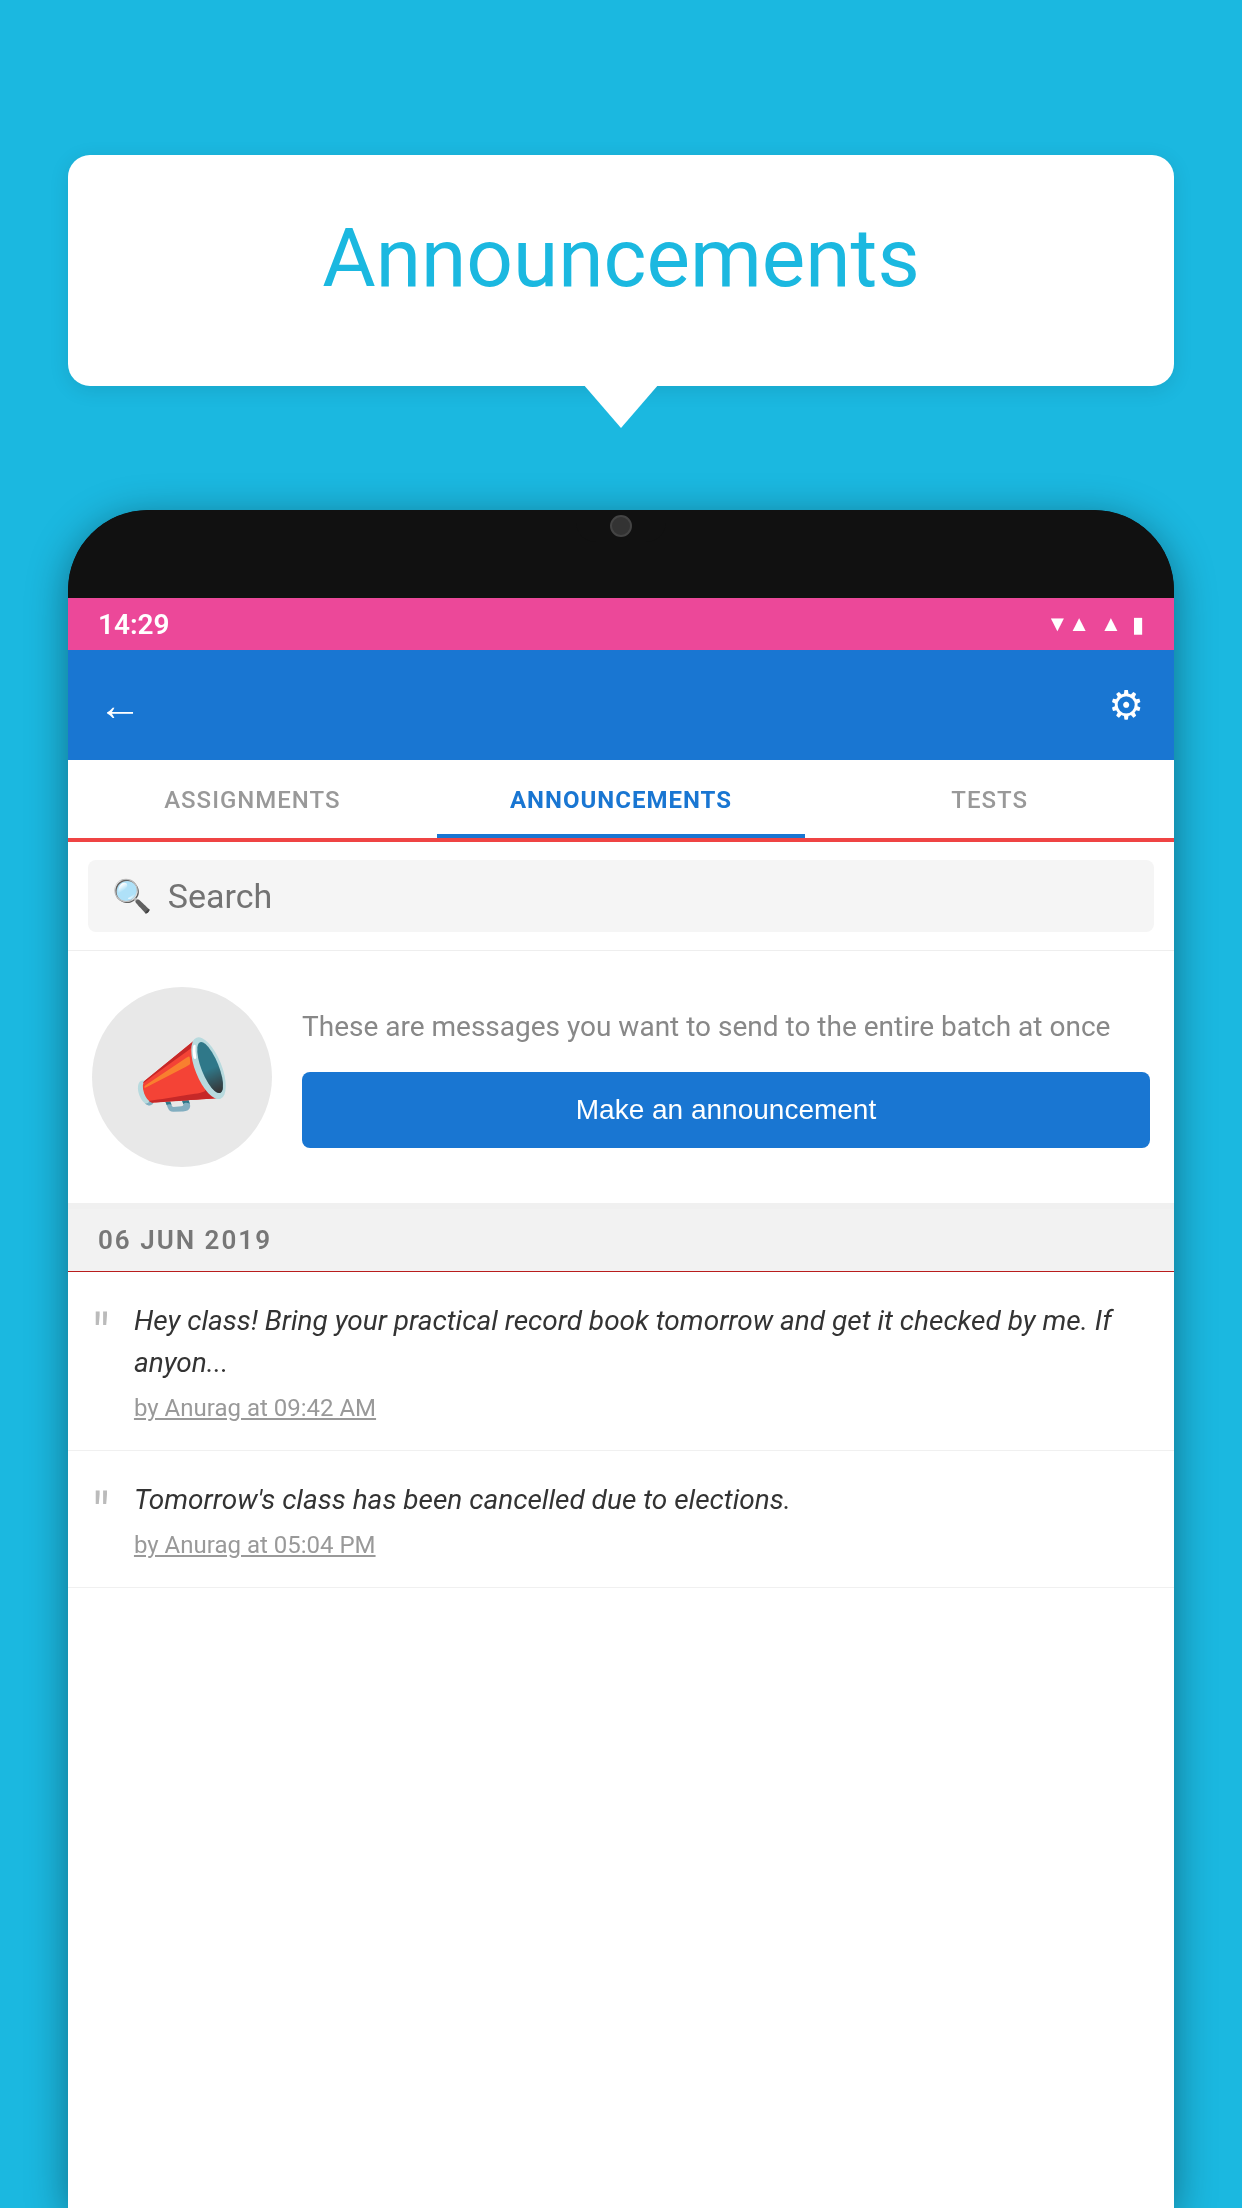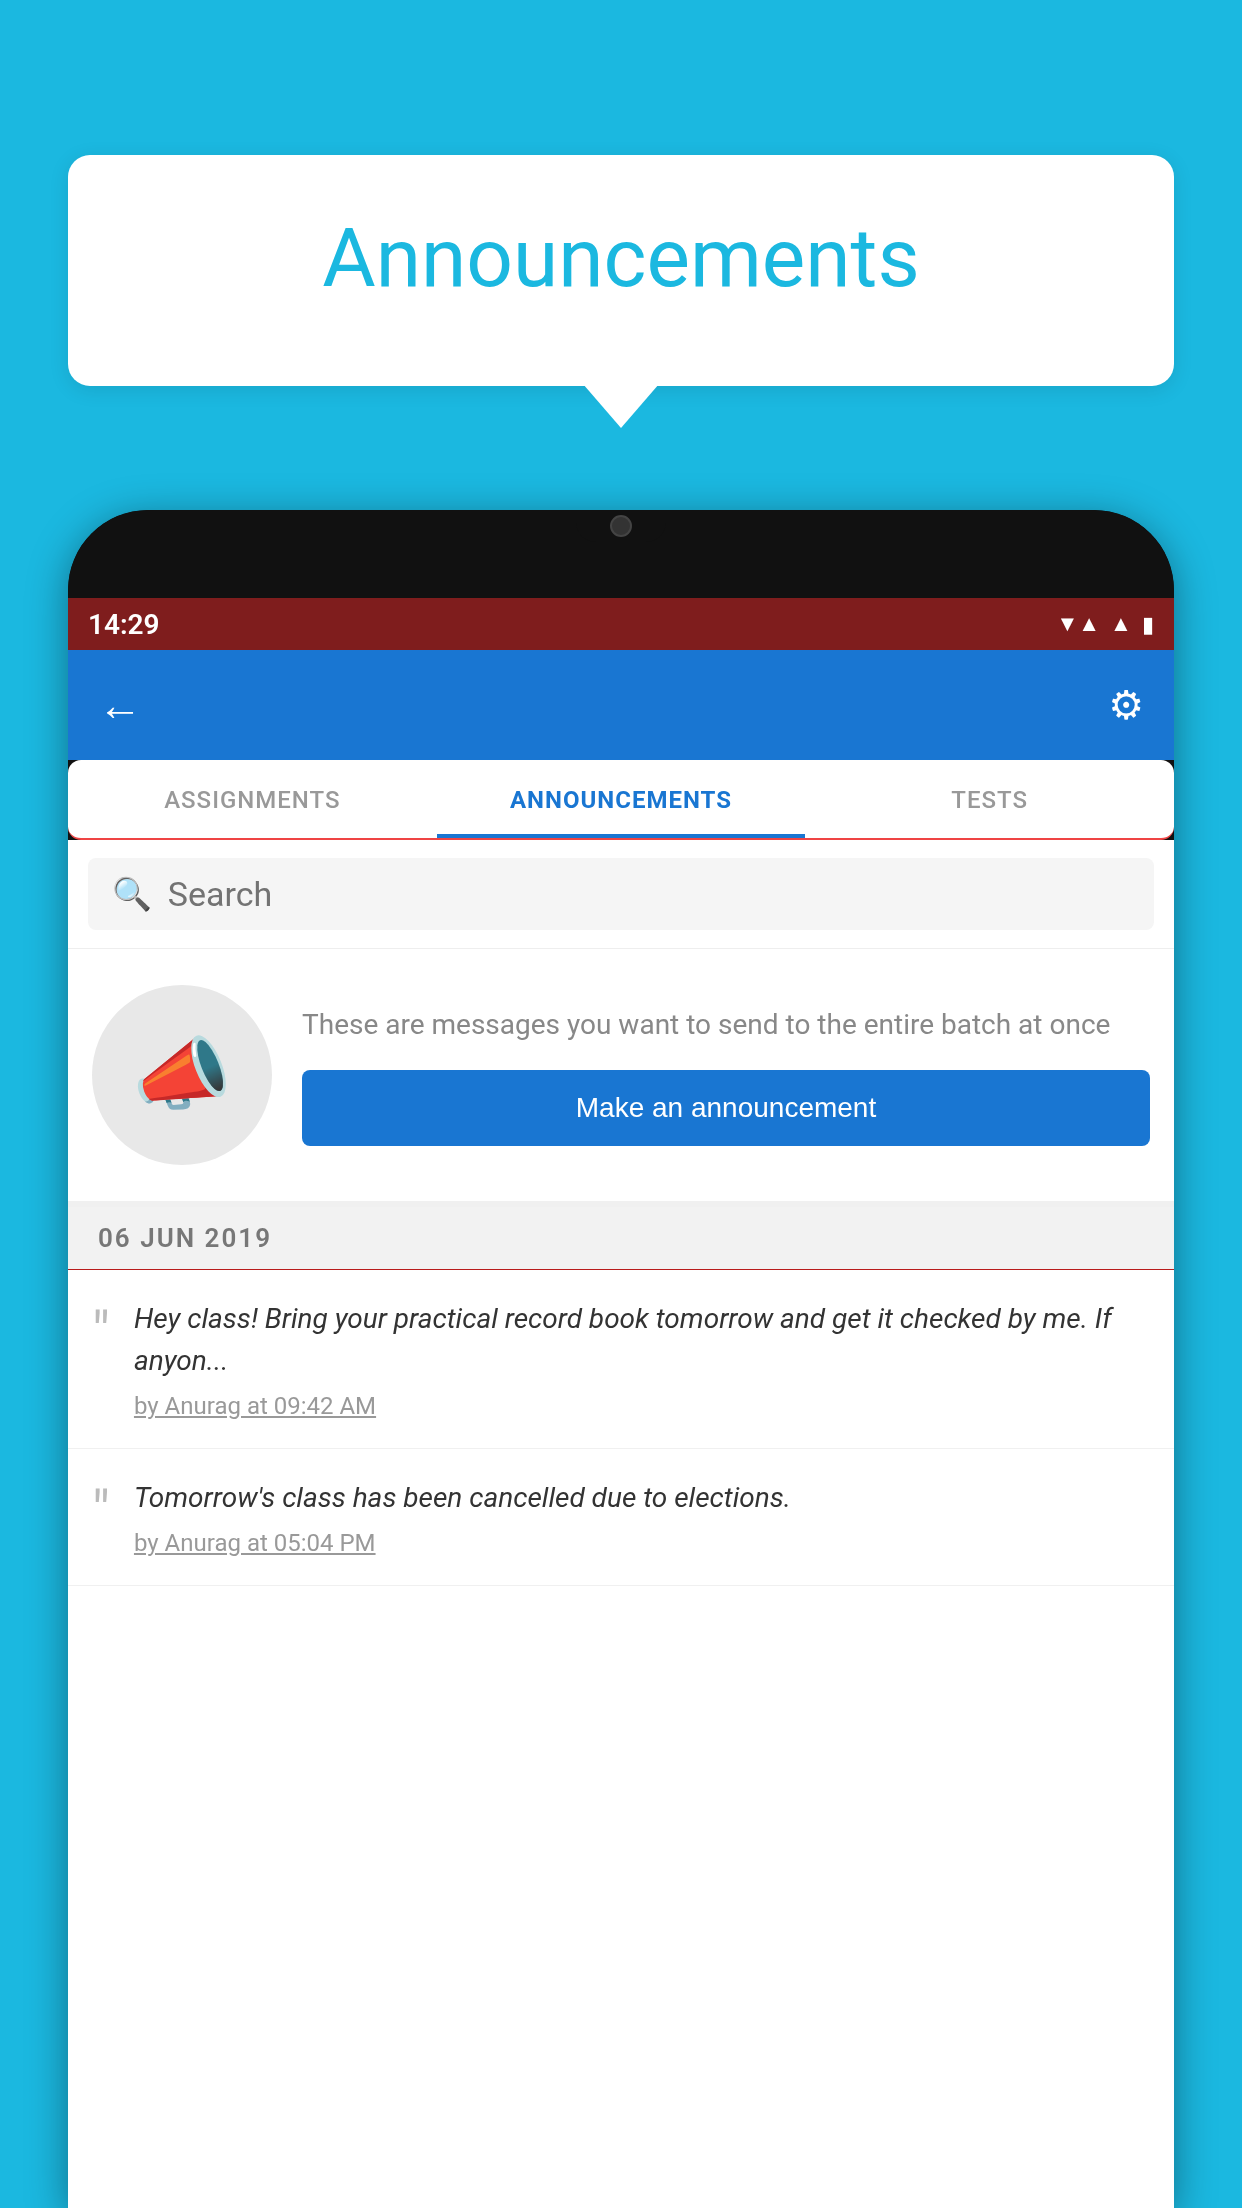--- a/index.html
+++ b/index.html
@@ -98,26 +98,26 @@
     .phone-camera {
       width: 22px;
       height: 22px;
       background: #333;
       border-radius: 50%;
       border: 2px solid #444;
     }
 
     
     .status-bar {
-      background: #7f1d1d;
+      background: #ec4899;
       height: 52px;
       display: flex;
       align-items: center;
       justify-content: space-between;
-      padding: 0 20px;
+      padding: 0 30px;
     }
 
     .status-time {
       color: white;
       font-size: 28px;
       font-weight: 600;
     }
 
     .status-icons {
       display: flex;
@@ -165,22 +165,21 @@
     .settings-button {
       color: white;
       font-size: 40px;
       cursor: pointer;
     }
 
     
     .tab-bar {
       background: white;
       display: flex;
-      border-bottom: 2px solid #ef4444;
-      border-radius: 13px;
+      border-bottom: 4px solid #ef4444;
     }
 
     .tab-item {
       flex: 1;
       text-align: center;
       padding: 26px 10px 20px;
       font-size: 24px;
       font-weight: 500;
       color: #999;
       cursor: pointer;

